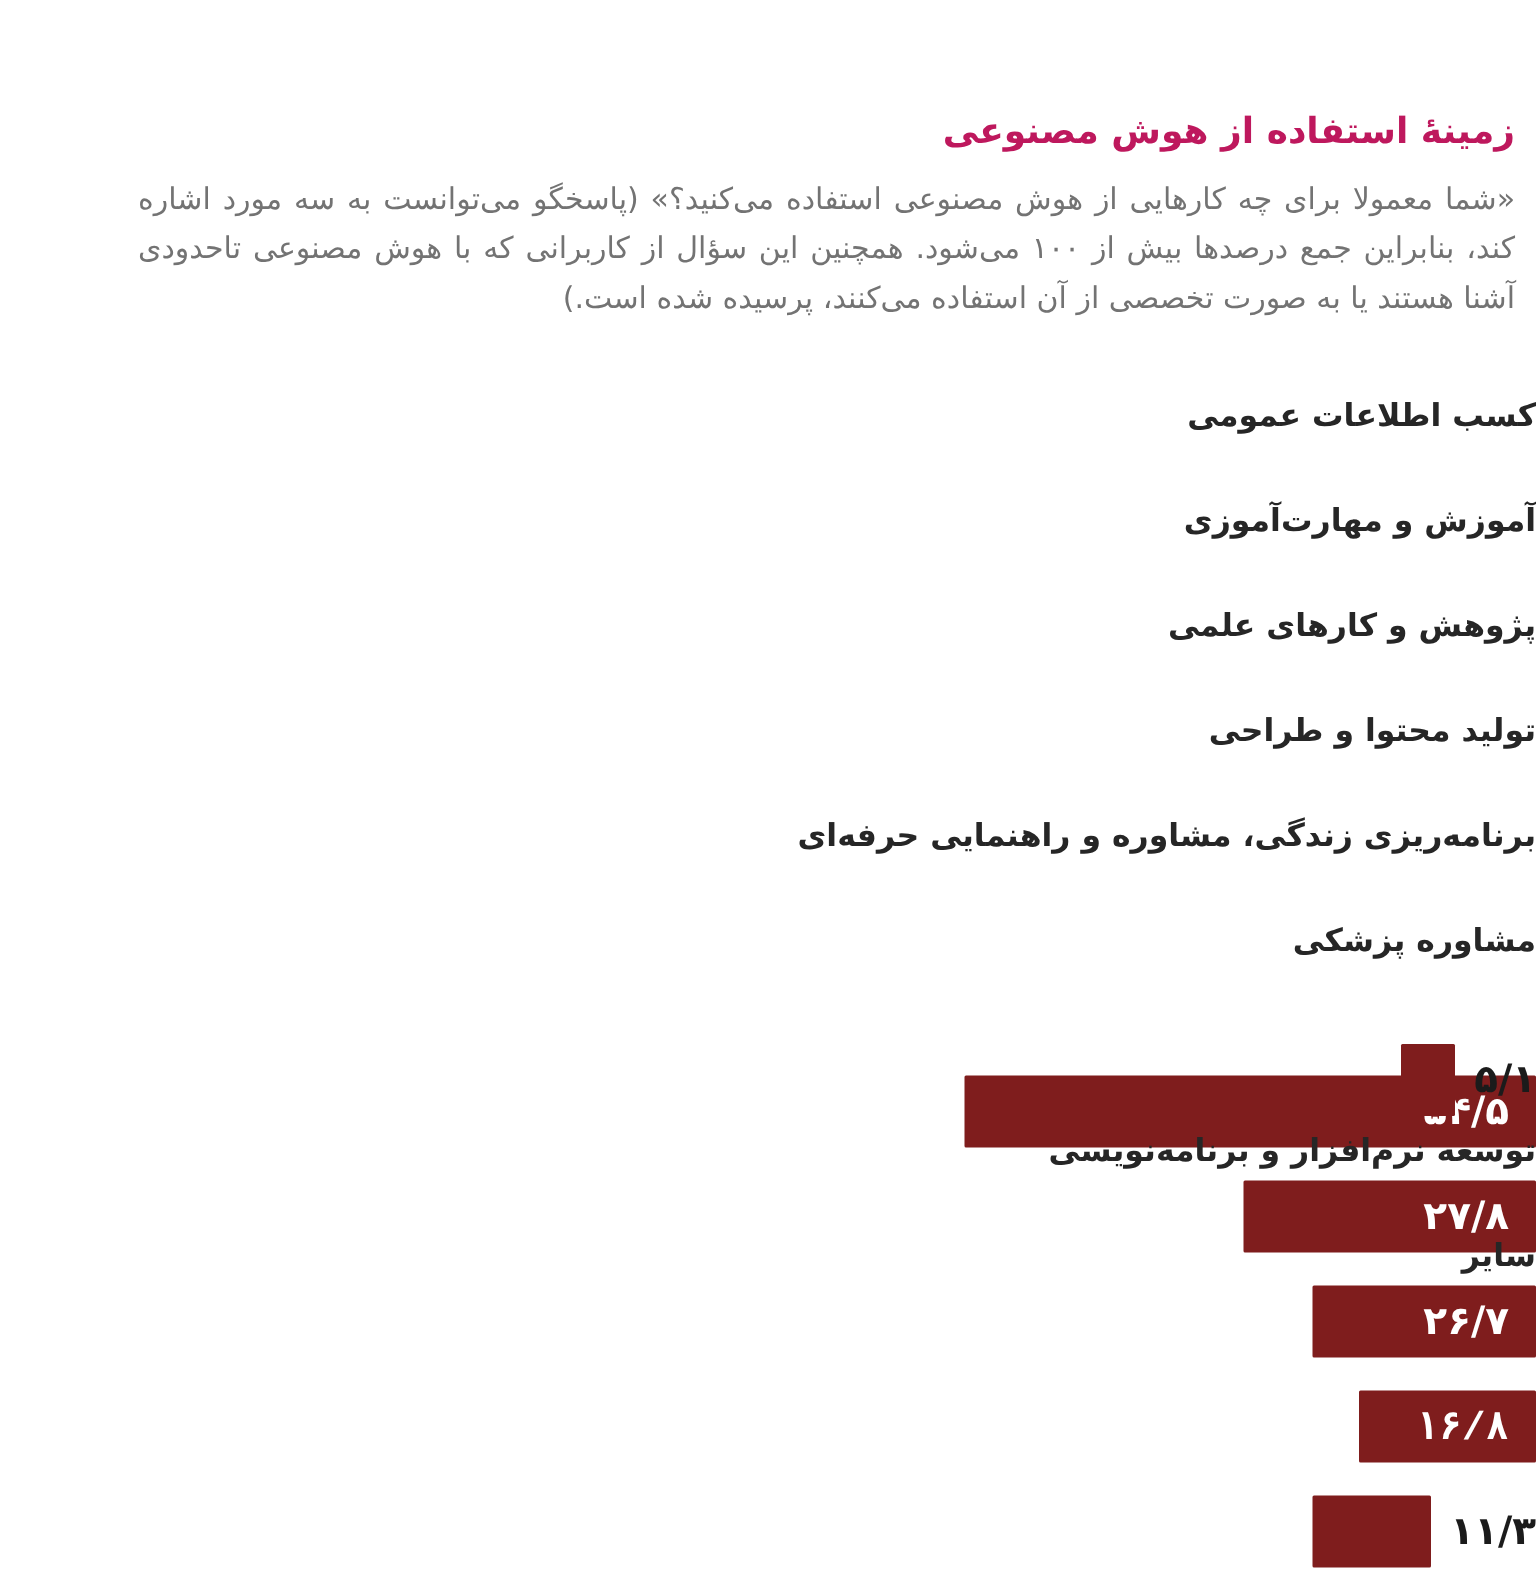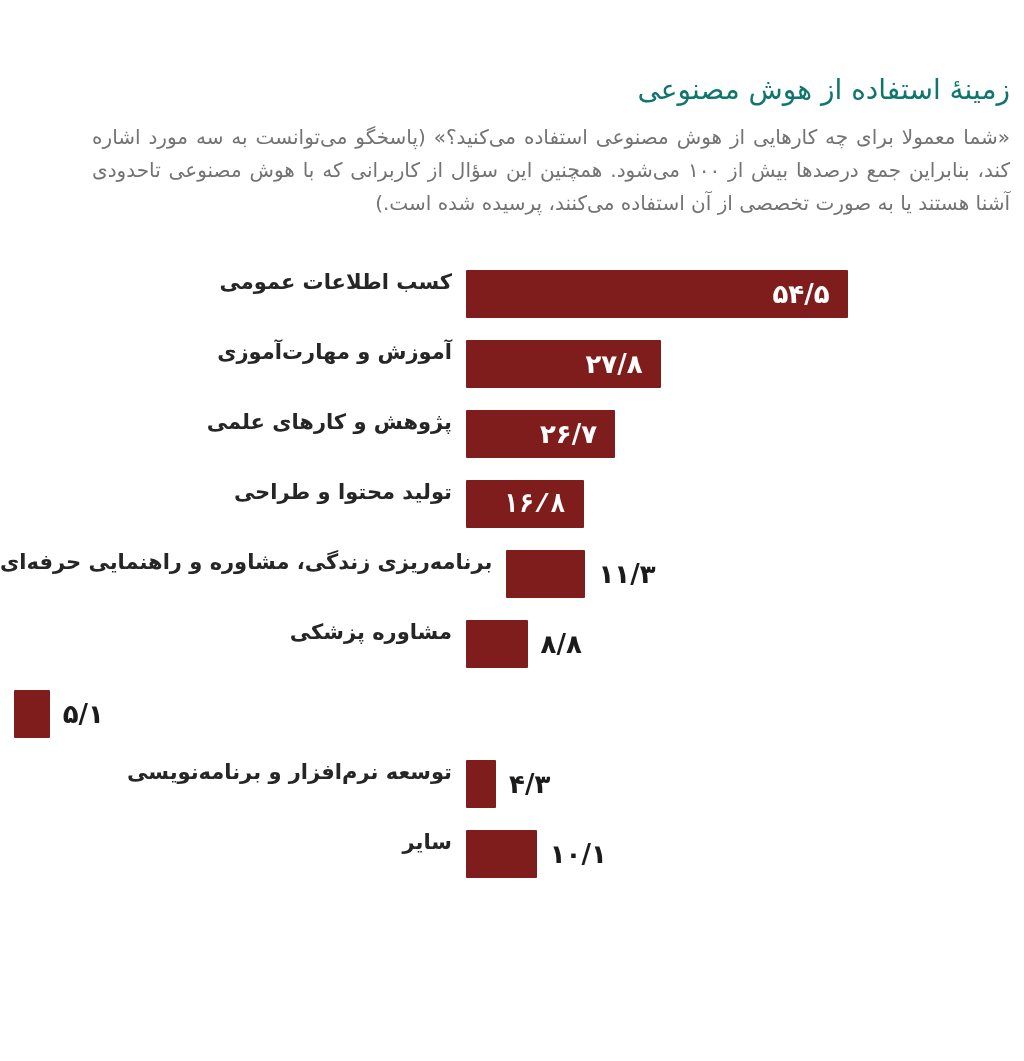--- a/index.html
+++ b/index.html
@@ -9,44 +9,45 @@
     height: 1061px;
     overflow: hidden;
     font-family: "DejaVu Sans", sans-serif;
   }
   .page { width: 1024px; height: 1061px; background: #ffffff; position: relative; }
 
   .title {
     direction: rtl;
     text-align: right;
     padding: 72px 14px 0 20px;
-    font-size: 28px;
+    font-size: 24px;
     line-height: 1.25;
-    font-weight: normal;
-    color: #0f766e;
+    font-weight: bold;
+    color: #be185d;
     letter-spacing: 0;
   }
 
   .description {
     direction: rtl;
     text-align: justify;
     padding: 14px 14px 0 92px;
     font-size: 20px;
     line-height: 33px;
     color: #737373;
     font-weight: 400;
   }
 
   .chart { margin-top: 50px; direction: ltr; }
 
   .row {
     height: 70px;
     display: flex;
-    align-items: flex-start;
+    align-items: flex-end;
     direction: ltr;
+    flex-direction: column;
   }
   .label {
     flex: 0 0 452px;
     direction: rtl;
     text-align: right;
     font-size: 21px;
     font-weight: bold;
     color: #262626;
     white-space: nowrap;
     line-height: 1.2;

